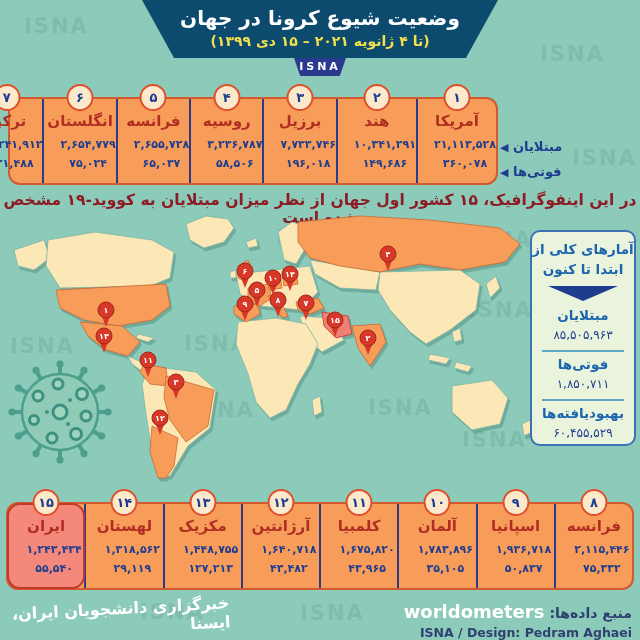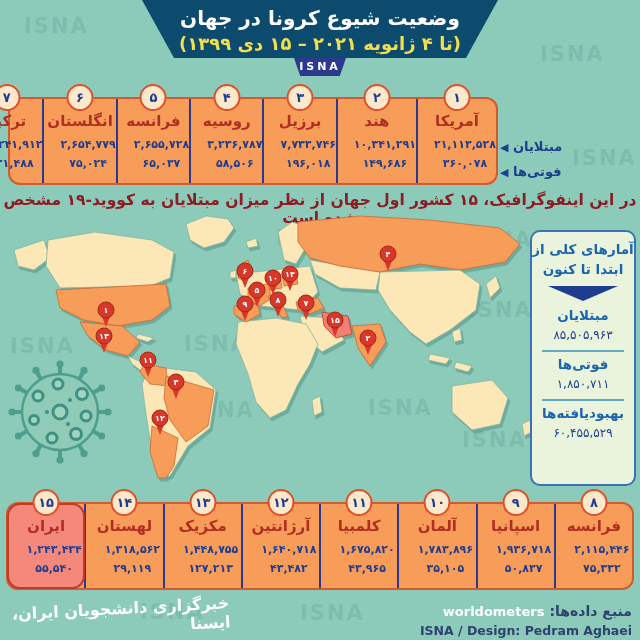--- a/index.html
+++ b/index.html
@@ -10,21 +10,21 @@
     font-family:"DejaVu Sans", sans-serif;
   }
   
   .wm { position:absolute; color:#74B1A2; opacity:.55; font-weight:bold;
         font-size:21px; letter-spacing:2px; pointer-events:none; }
   
   .banner { position:absolute; left:142px; top:0; width:356px; height:58px;
             background:#0c4a6e; clip-path:polygon(0 0,100% 0,91% 100%,9% 100%);
             text-align:center; direction:rtl; }
   .banner .t1 { color:#fff; font-weight:bold; font-size:20px; padding-top:6px; }
-  .banner .t2 { color:#F2DF4E; font-weight:bold; font-size:18px; padding-top:3px; }
+  .banner .t2 { color:#F2DF4E; font-weight:bold; font-size:14px; padding-top:3px; }
   .banner-tab { position:absolute; left:294px; top:58px; width:52px; height:18px;
             background:#2B3A8E; color:#fff; font-weight:bold; font-size:11px;
             letter-spacing:3px; text-align:center; line-height:17px;
             clip-path:polygon(0 0,100% 0,88% 100%,12% 100%); }
   .note { position:absolute; right:8px; top:36px; direction:rtl;
           color:#8E1C24; font-weight:bold; font-size:13.5px; }
   
   .cards { position:absolute; background:#F89C59; border:2px solid #D15A2E;
            border-radius:12px; display:flex; flex-direction:row-reverse; }
   .cards-top { left:8px; top:97px; width:490px; height:88px; }
@@ -46,36 +46,36 @@
               text-align:left; color:#1E3D8F; font-weight:bold; font-size:13px; }
   .rowlabel .arr { font-size:11px; }
   
   .intro { position:absolute; left:0; top:191px; width:640px; text-align:center;
            direction:rtl; color:#8E1C24; font-weight:bold; font-size:15.5px; }
   
   .mapsvg { position:absolute; left:0; top:214px; }
   .land { filter:drop-shadow(2px 3px 0 rgba(55,115,100,.35)); }
   .pin text { fill:#fff; font-weight:bold; font-size:8px; text-anchor:middle; }
   
-  .totals { position:absolute; left:530px; top:230px; width:106px; height:256px;
+  .totals { position:absolute; left:530px; top:230px; width:106px; height:216px;
             background:#EAF4DC; border:2px solid #3A72B4; border-radius:10px;
             direction:rtl; text-align:center; padding-top:7px; }
   .totals .tt { color:#1A64B0; font-weight:bold; font-size:13.5px; line-height:20px; }
   .totals .tri { width:0; height:0; margin:7px auto 6px;
                  border-left:35px solid transparent; border-right:35px solid transparent;
                  border-top:15px solid #1E3D8F; }
   .totals .lbl { color:#1A64B0; font-weight:bold; font-size:13.5px; margin-top:4px; }
   .totals .val { color:#1E3D8F; font-weight:normal; font-size:12px; margin-top:5px;
                  direction:ltr; unicode-bidi:isolate; }
   .totals .div { border-top:2px solid #62A8C2; margin:8px 10px 2px; }
   
   .credits { position:absolute; right:8px; top:601px; text-align:right; }
   .credit-line1 { direction:rtl; }
   .credit-line1 .src-label { color:#2E4170; font-weight:bold; font-size:14px; }
-  .credit-line1 .src { color:#fff; font-weight:bold; font-size:13px;
+  .credit-line1 .src { color:#fff; font-weight:bold; font-size:18px;
                        direction:ltr; unicode-bidi:isolate; }
   .credit-line2 { color:#2E4170; font-weight:bold; font-size:12.5px; margin-top:3px; }
   .callig { position:absolute; left:10px; top:599px; width:220px; direction:rtl;
             color:#fff; font-weight:bold; font-size:16px; line-height:19px;
             transform:rotate(-3deg); }
 </style>
 </head>
 <body>
 
 <div class="stage">

